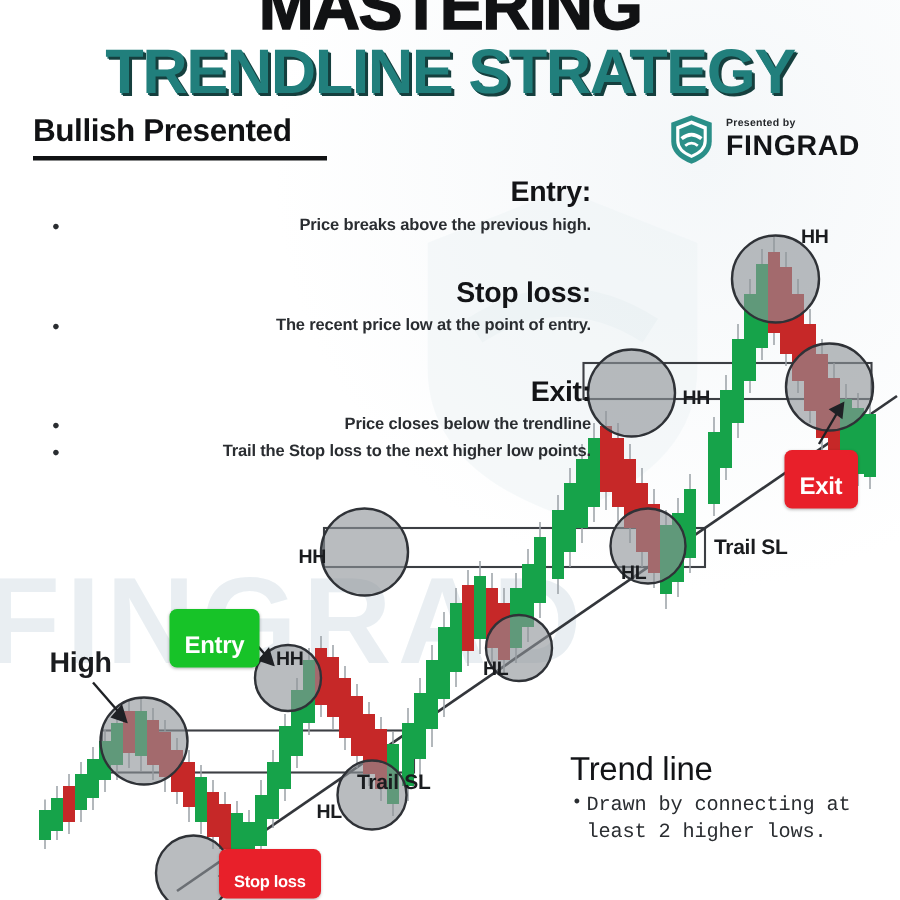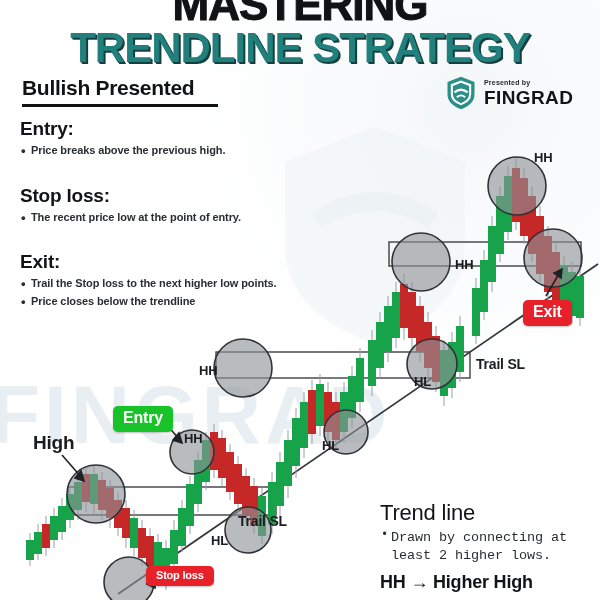--- a/index.html
+++ b/index.html
@@ -58,21 +58,21 @@
     position:absolute;left:22px;top:104px;width:196px;height:3px;background:#111214;
   }
 
   
   .logo{position:absolute;left:446px;top:76px;display:flex;align-items:center;gap:8px;}
   .logo-txt{display:flex;flex-direction:column;line-height:1;}
   .logo-pre{font-size:7px;font-weight:bold;color:#25282c;letter-spacing:.2px;margin-bottom:2px;}
   .logo-name{font-size:19px;font-weight:bold;color:#121417;letter-spacing:.4px;}
 
   
-  .copy{position:absolute;left:20px;top:118px;width:360px;}
+  .copy{position:absolute;left:34px;top:118px;width:360px;text-align:right;}
   .c-head{
     font-size:19px;font-weight:bold;color:#131417;
     letter-spacing:-.2px;margin-top:27px;
   }
   .c-head:first-child{margin-top:0;}
   .c-bul{
     font-size:11px;color:#2a2d31;margin-top:3px;
     letter-spacing:-.1px;line-height:1.32;
     padding-left:11px;position:relative;font-weight:bold;
   }
@@ -93,21 +93,21 @@
     font-size:18px;font-weight:bold;color:#131417;letter-spacing:-.2px;
     white-space:nowrap;
   }
 
   
   #chart{position:absolute;left:0;top:0;width:600px;height:600px;}
 
   
   .badge{
     position:absolute;border-radius:5px;color:#fff;font-weight:bold;
-    font-size:16px;padding:3px 10px 5px;letter-spacing:-.2px;
+    font-size:16px;padding:16px 10px 5px;letter-spacing:-.2px;
     box-shadow:0 1px 2px rgba(0,0,0,.25);
   }
   .badge-entry{background:#17c328;left:113px;top:406px;text-align:center;}
   .badge-stop{background:#e8202a;left:146px;top:566px;font-size:11px;}
   .badge-exit{background:#e8202a;left:523px;top:300px;font-size:16px;}
 
   
   .lbl{position:absolute;font-weight:bold;color:#1a1c1f;letter-spacing:-.2px;}
   .lbl-hh,.lbl-hl{font-size:13px;}
   .lbl-high{font-size:19px;}
@@ -340,29 +340,28 @@
   </div>
 
   <div class="copy">
     <div class="c-head">Entry:</div>
     <div class="c-bul">Price breaks above the previous high.</div>
 
     <div class="c-head">Stop loss:</div>
     <div class="c-bul">The recent price low at the point of entry.</div>
 
     <div class="c-head">Exit:</div>
+    <div class="c-bul">Price closes below the trendline</div>
     <div class="c-bul">Trail the Stop loss to the next higher low points.</div>
-    <div class="c-bul">Price closes below the trendline</div>
   </div>
 
   <div class="copy2">
     <div class="c2-head">Trend line</div>
     <div class="c2-bul">Drawn by connecting at least 2 higher lows.</div>
   </div>
-  <div class="legend">HH → Higher High</div>
 
   <div class="badge badge-entry">Entry</div>
   <div class="badge badge-stop">Stop loss</div>
   <div class="badge badge-exit">Exit</div>
 
   <div class="lbl lbl-high" style="left:33px;top:432px;">High</div>
   <div class="lbl lbl-hh" style="left:184px;top:431px;">HH</div>
   <div class="lbl lbl-hl" style="left:211px;top:533px;">HL</div>
   <div class="lbl lbl-trail" style="left:238px;top:513px;">Trail SL</div>
   <div class="lbl lbl-hh" style="left:199px;top:363px;">HH</div>

